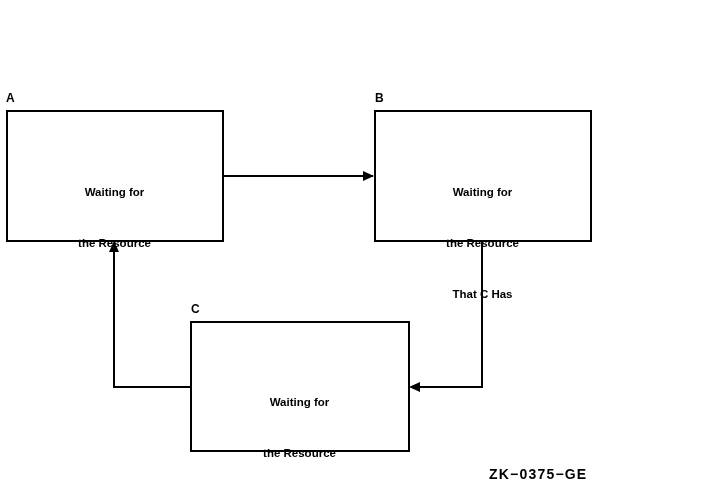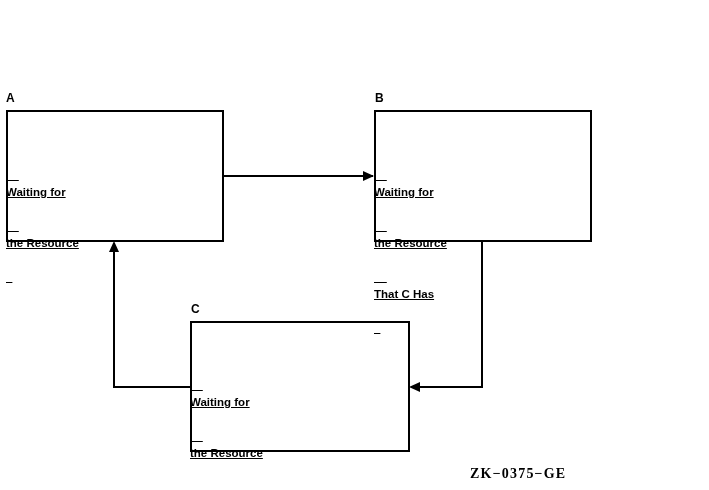--- a/index.html
+++ b/index.html
@@ -31,35 +31,36 @@
     line-height: 12px;
     letter-spacing: 0px;
     white-space: pre;
   }
   .box-text {
     position: absolute;
     font-family: "Liberation Sans", sans-serif;
     font-size: 11.5px;
     font-weight: bold;
     color: #000000;
+    text-align: center;
     line-height: 17px;
     white-space: pre;
-    text-decoration: underline;
   }
   .box-text .tline {
     display: block;
   }
   .figure-caption {
     position: absolute;
-    font-family: Liberation Serif, serif;
+    font-family: Liberation Sans, sans-serif;
     font-size: 14px;
     font-weight: bold;
     color: #000000;
     letter-spacing: 1.2px;
     white-space: pre;
+    margin-left: 19px;
   }
 </style>
 </head>
 <body>
 
 <div id="figure">
 
   <svg viewBox="0 0 709 490">
     <g fill="none" stroke="#000000" stroke-width="2">
       <rect x="7" y="111" width="216" height="130"></rect>

